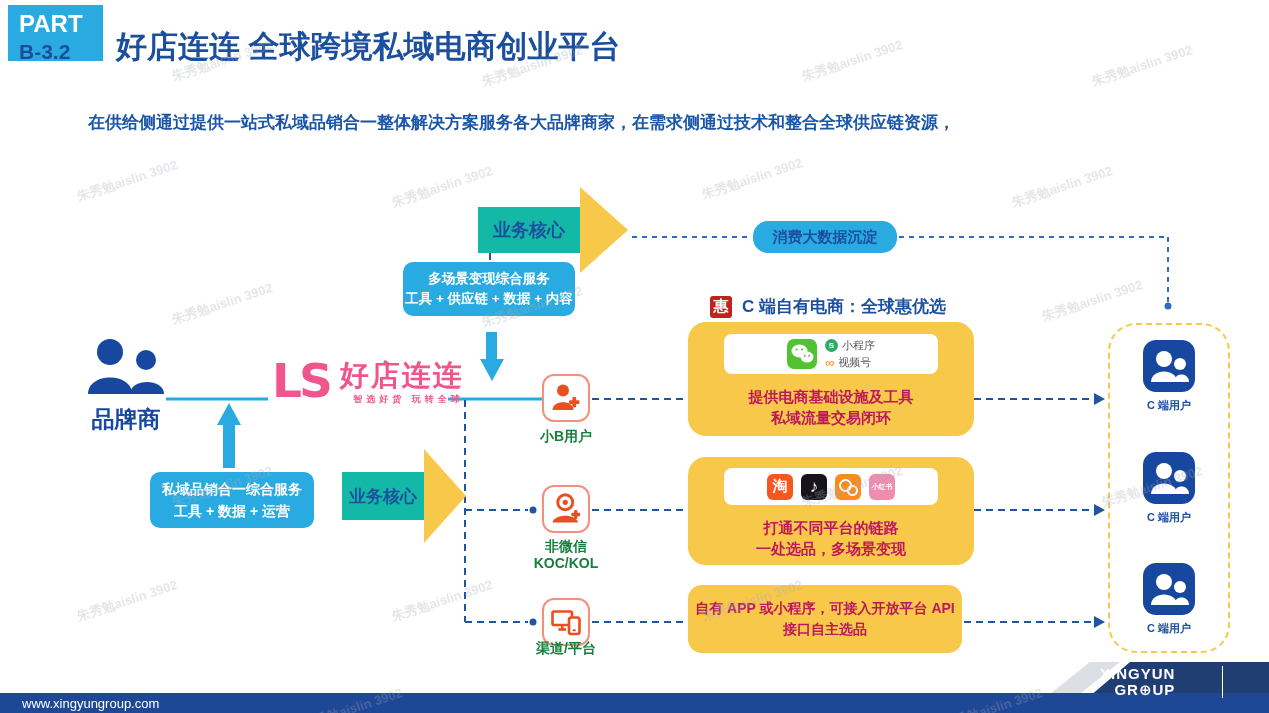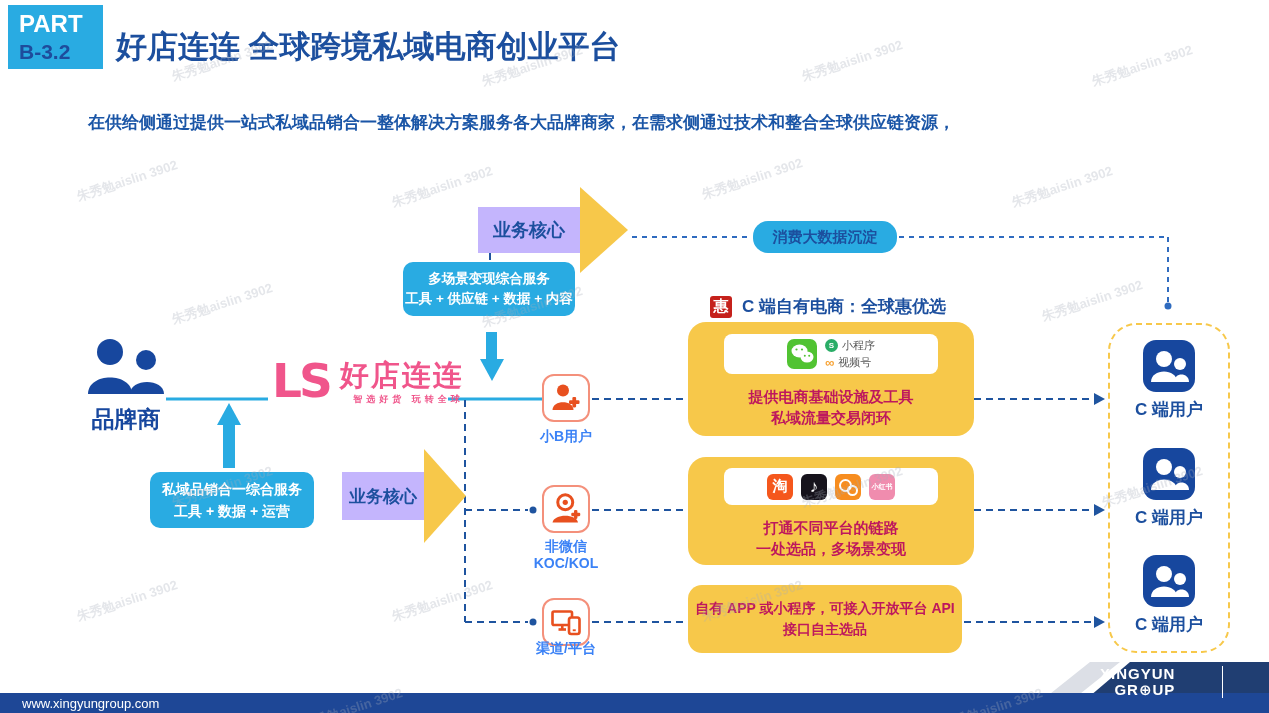--- a/index.html
+++ b/index.html
@@ -3,31 +3,31 @@
 <meta charset="utf-8">
 <style>
   html,body{margin:0;padding:0;}
   body{font-family:"Liberation Sans","DejaVu Sans",sans-serif;background:#ffffff;}
   #slide{position:relative;width:1269px;height:713px;background:#ffffff;overflow:hidden;}
   .abs{position:absolute;}
   .wm{position:absolute;color:rgba(165,172,184,0.30);font-size:13px;font-weight:bold;
       transform:rotate(-18deg);white-space:nowrap;pointer-events:none;z-index:5;}
 
   
-  .part-box{left:8px;top:5px;width:95px;height:64px;background:#29ABE2;
+  .part-box{left:8px;top:5px;width:95px;height:56px;background:#29ABE2;
             padding-left:11px;box-sizing:border-box;}
   .part-label{color:#ffffff;font-weight:900;font-size:24px;line-height:30px;margin-top:4px;}
   .part-code{color:#1E4C9C;font-weight:900;font-size:21px;line-height:26px;}
   .page-title{left:116px;top:26px;font-size:31px;font-weight:900;color:#1C4F9E;white-space:nowrap;}
 
   .intro{left:88px;top:108px;width:990px;color:#1A55A6;font-weight:bold;
          font-size:17px;line-height:30px;}
 
   
-  .core-arrow-body{background:#c4b5fd;display:flex;align-items:center;justify-content:center;
+  .core-arrow-body{background:#14b8a6;display:flex;align-items:center;justify-content:center;
                    color:#1C4F9E;font-weight:900;}
   .tri-right{width:0;height:0;border-style:solid;border-color:transparent;}
 
   
   .cyan-box{background:#29ABE2;border-radius:10px;color:#ffffff;font-weight:bold;
             display:flex;flex-direction:column;align-items:center;justify-content:center;
             text-align:center;}
   .data-box{background:#29ABE2;border-radius:15px;color:#1C4F9E;font-weight:bold;
             display:flex;align-items:center;justify-content:center;font-size:15px;}
 
@@ -36,41 +36,41 @@
   .logo-row{display:flex;align-items:flex-start;text-align:right;}
   .logo-mono{color:#F0558B;font-weight:900;font-size:47px;line-height:42px;letter-spacing:-3px;
              font-family:"DejaVu Sans",sans-serif;}
   .logo-name{color:#F0558B;font-weight:900;font-size:29px;line-height:30px;letter-spacing:2px;}
   .logo-tag{color:#F0558B;font-weight:bold;font-size:9px;letter-spacing:4px;margin-top:3px;}
 
   
   .node-icon{width:48px;height:48px;background:#ffffff;border:2px solid #F4907B;
              border-radius:12px;box-sizing:border-box;display:flex;align-items:center;
              justify-content:center;}
-  .node-label{color:#3b82f6;font-weight:bold;font-size:14px;text-align:center;line-height:17px;}
+  .node-label{color:#15803d;font-weight:bold;font-size:14px;text-align:center;line-height:17px;}
 
   
   .ybox{background:#F7C84A;border-radius:18px;box-sizing:border-box;}
   .ybox-inner{background:#ffffff;border-radius:8px;display:flex;align-items:center;
               justify-content:center;gap:8px;}
   .ybox-text{color:#be185d;font-weight:bold;font-size:15px;text-align:center;line-height:21px;}
 
   .appicon{border-radius:6px;display:flex;align-items:center;justify-content:center;
            color:#fff;font-weight:900;}
 
   
   .hui-icon{width:22px;height:22px;background:#C5211B;border-radius:3px;color:#ffffff;
             font-size:15px;font-weight:bold;display:flex;align-items:center;justify-content:center;}
   .hui-text{color:#1C4F9E;font-weight:900;font-size:17px;}
 
   
   .c-container{border:2px dashed #F7C84A;border-radius:28px;display:flex;flex-direction:column;
                justify-content:space-between;align-items:center;padding:15px 0;box-sizing:border-box;}
   .c-item{display:flex;flex-direction:column;align-items:center;}
-  .c-label{color:#1C4F9E;font-weight:bold;font-size:17px;margin-top:6px;}
+  .c-label{color:#1C4F9E;font-weight:bold;font-size:11px;margin-top:6px;}
 
   
   .footer-band{left:0;top:693px;width:1269px;height:20px;background:#1E4796;}
   .footer-url{left:22px;top:696px;color:#ffffff;font-size:13px;}
   .corner-navy{left:1070px;top:662px;width:199px;height:51px;background:#203E72;
                clip-path:polygon(60px 0,100% 0,100% 100%,0 100%);}
   .corner-gray{left:1026px;top:662px;width:94px;height:51px;background:#DCDFE6;
                clip-path:polygon(64px 0,94px 0,30px 100%,0 100%);}
   .xy-logo{left:1100px;top:666px;display:flex;align-items:flex-start;color:#ffffff;z-index:6;gap:40px;}
   .xy-en{text-align:right;font-weight:bold;font-size:15px;line-height:16px;letter-spacing:1px;}

